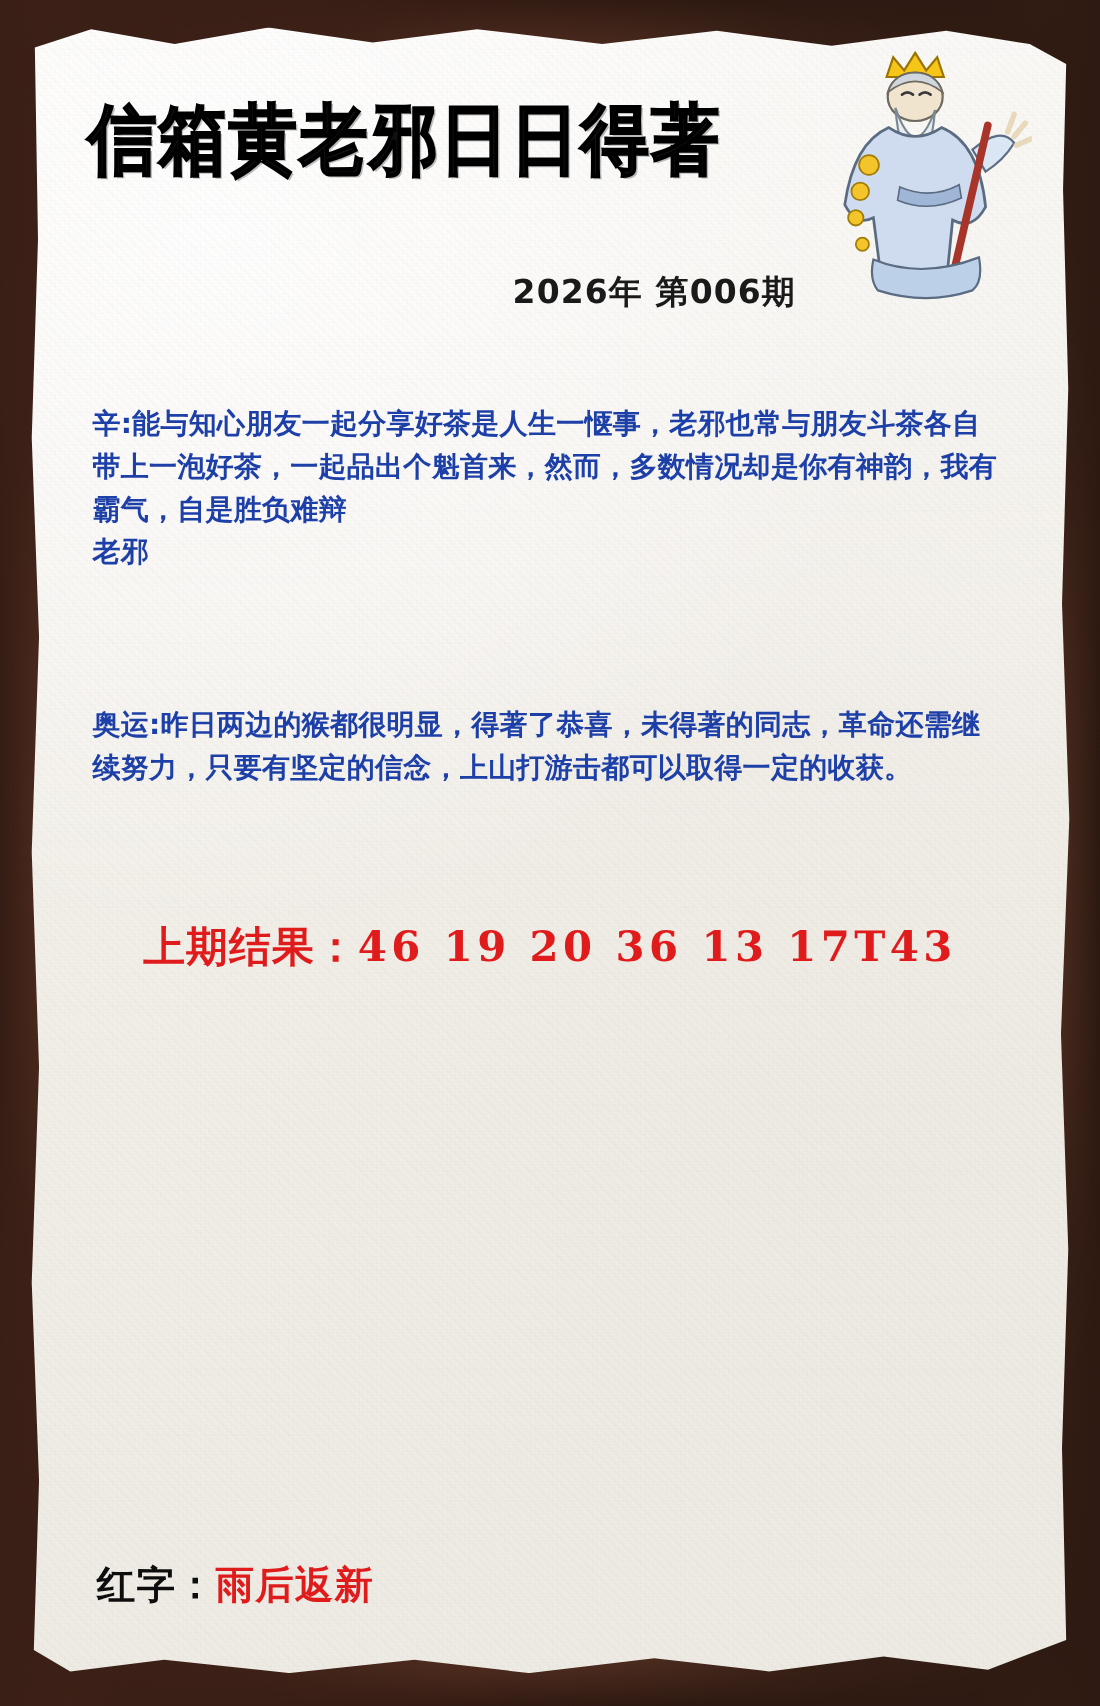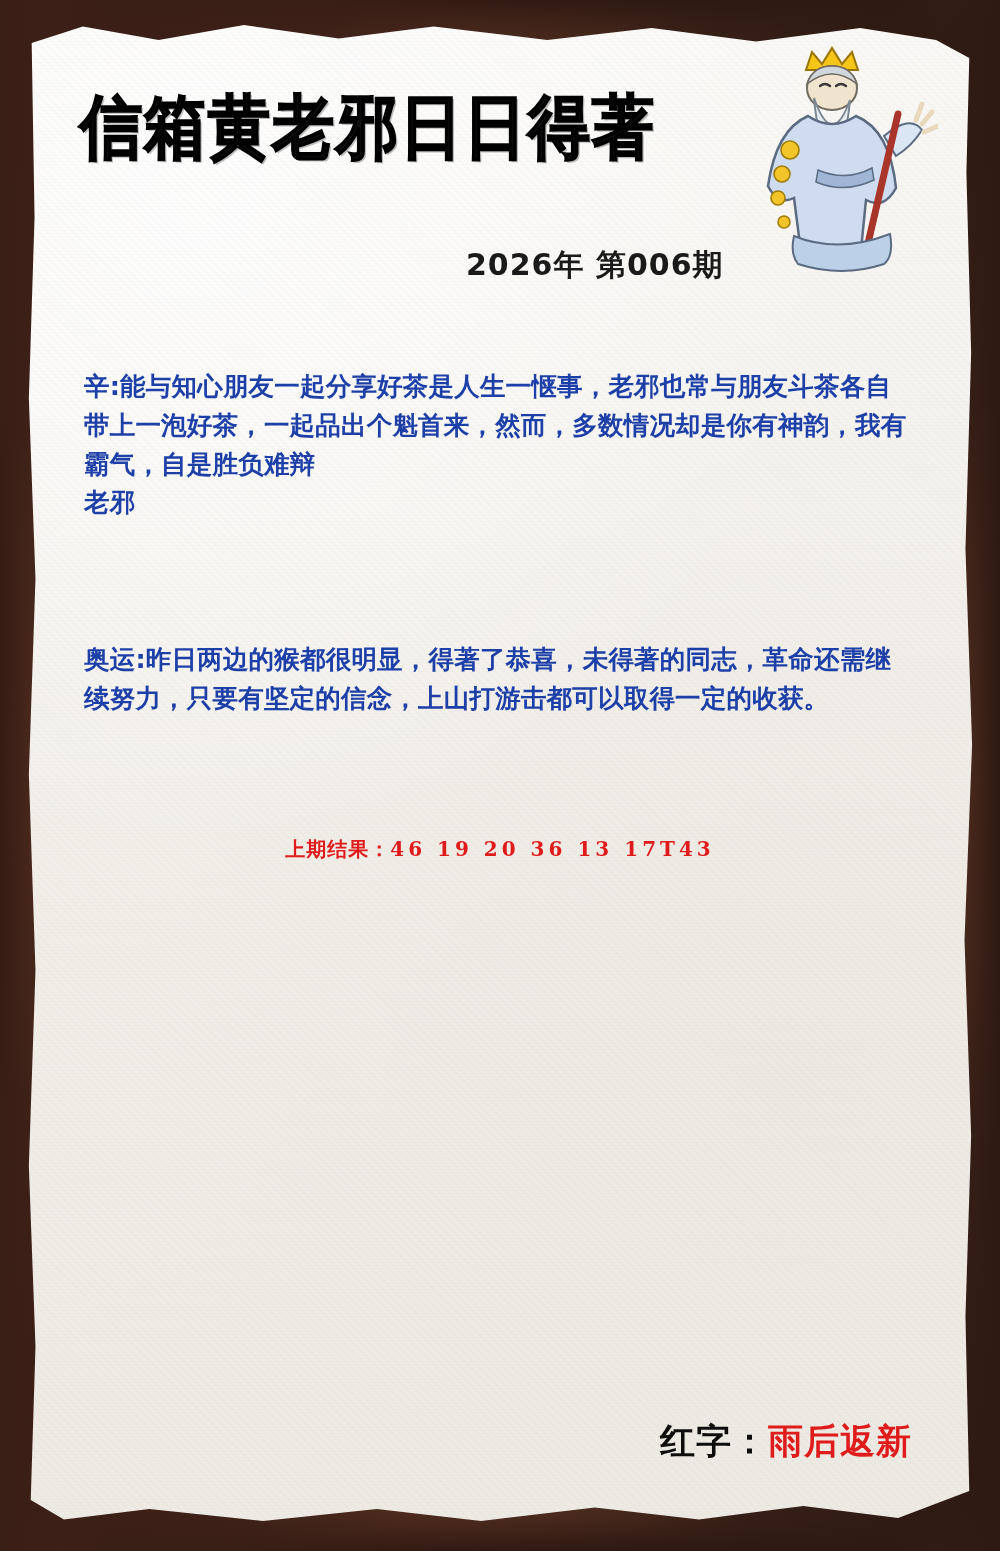--- a/index.html
+++ b/index.html
@@ -127,38 +127,38 @@
   .gap-sm { height: 22px; }
   .gap-md { height: 62px; }
   .gap-lg { height: 96px; }
 
   
   .results {
     margin-top: 118px;
     text-align: center;
     color: #e01b1b;
     font-family: "DejaVu Serif", "Liberation Serif", serif;
-    font-size: 20px;
+    font-size: 38px;
     font-weight: 700;
     letter-spacing: 1px;
   }
   .results .nums {
     font-family: "DejaVu Serif", "Liberation Serif", serif;
     letter-spacing: 4px;
   }
 
   
   .footer {
     position: absolute;
     left: 0;
     right: 0;
     bottom: 62px;
     display: flex;
     align-items: center;
-    justify-content: flex-end;
+    justify-content: flex-start;
     padding: 0 62px;
   }
   .foot-group { display: flex; align-items: center; }
   .foot-label {
     font-family: "DejaVu Sans", "Liberation Sans", sans-serif;
     font-weight: 900;
     font-size: 35px;
     color: #0d0d0d;
     letter-spacing: 1px;
   }

